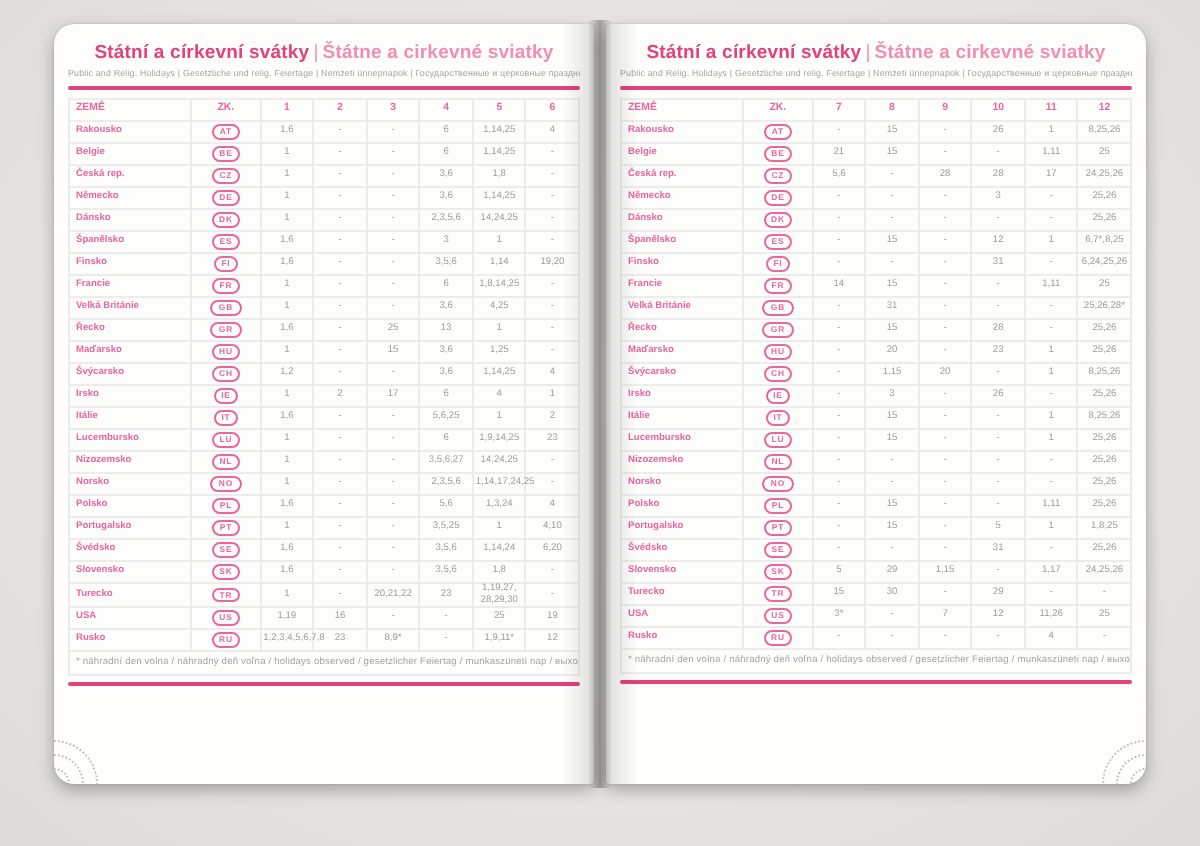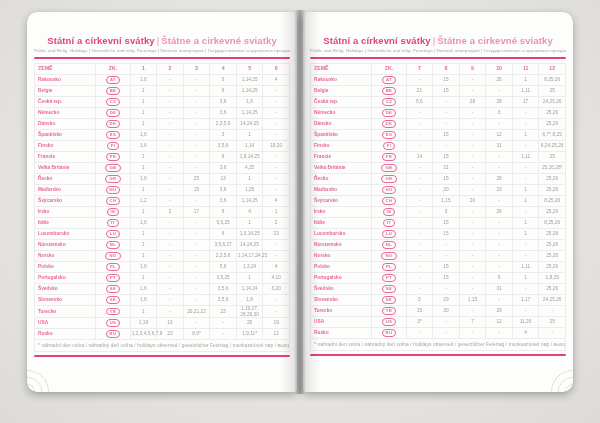--- a/index.html
+++ b/index.html
@@ -26,21 +26,21 @@
     left:27px;border-radius:10px 2px 2px 10px;
     box-shadow:0 3px 8px rgba(0,0,0,.28), 0 0 1px rgba(0,0,0,.2);
   }
   .page.right{
     left:303px;border-radius:2px 10px 10px 2px;
     box-shadow:0 3px 8px rgba(0,0,0,.28), 0 0 1px rgba(0,0,0,.2);
   }
   .curve{position:absolute;top:0;bottom:0;width:16px;pointer-events:none;}
   .page.left .curve{right:0;background:linear-gradient(to right, rgba(0,0,0,0), rgba(0,0,0,.12));}
   .page.right .curve{left:0;background:linear-gradient(to left, rgba(0,0,0,0), rgba(0,0,0,.12));}
-  .page-inner{padding:23px 7px 0 7px;position:relative;}
+  .page-inner{padding:9px 7px 0 7px;position:relative;}
 
   .page-title{
     text-align:center;font-size:9.5px;font-weight:bold;letter-spacing:.1px;
     margin-bottom:2px;white-space:nowrap;
   }
   .page-title .t1{color:var(--accent);}
   .page-title .sep{color:var(--accent-light);font-weight:normal;padding:0 2px;}
   .page-title .t2{color:var(--accent-light);}
   .page-subtitle{
     text-align:center;font-size:4.4px;color:var(--note);letter-spacing:.1px;

